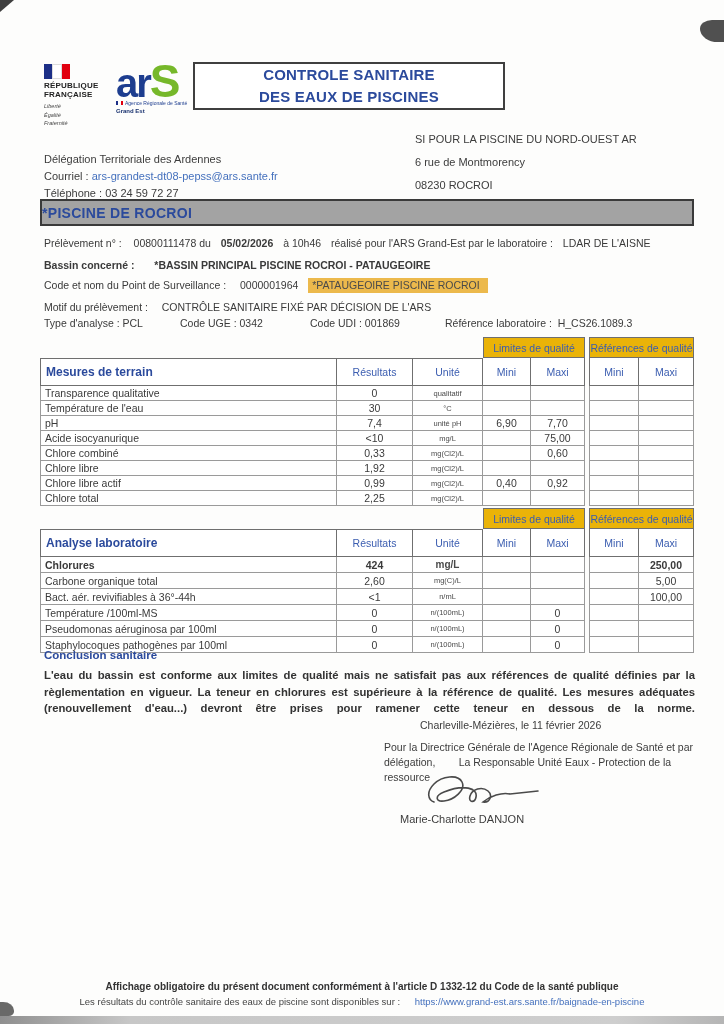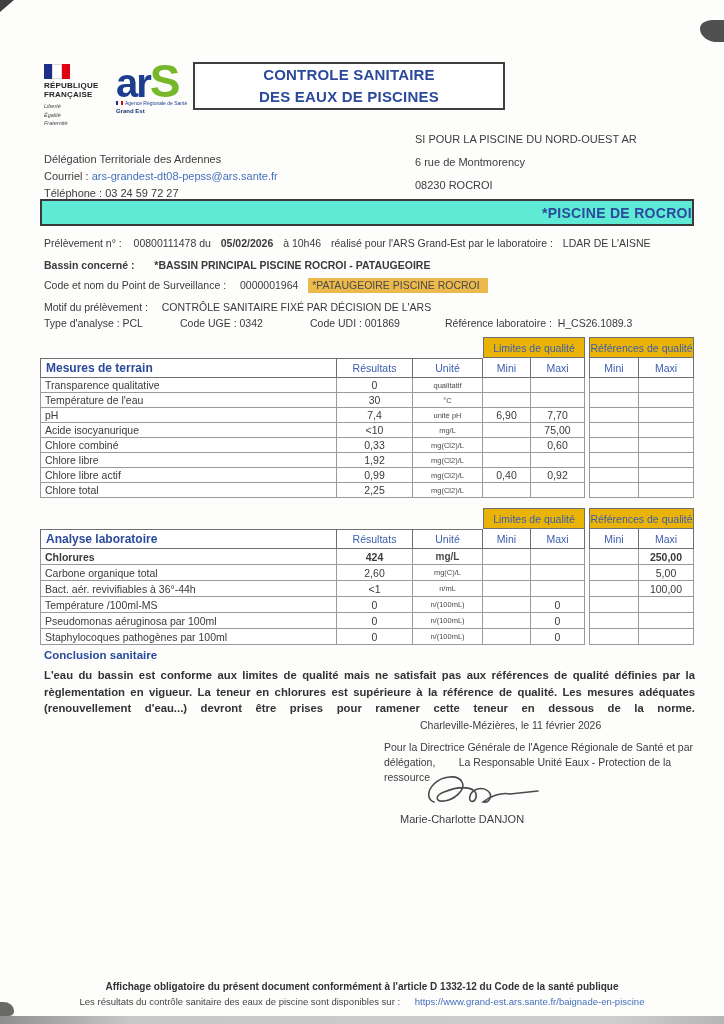--- a/index.html
+++ b/index.html
@@ -39,39 +39,39 @@
     display:flex; flex-direction:column; justify-content:center; align-items:center;
     color:#2b4a9c; font-weight:bold; font-size:15px; line-height:1.45; letter-spacing:.2px;
   }
   .recipient { position:absolute; left:415px; top:133px; font-size:11px; color:#3c3c3c; }
   .recipient div { margin-bottom:11px; }
   .contact { position:absolute; left:44px; top:151px; font-size:11px; color:#3c3c3c; line-height:17px; }
   .contact a { color:#4470bd; text-decoration:none; }
   
   .pool-title-box {
     position:absolute; left:40px; top:199px; width:654px; height:27px;
-    border:2px solid #3a3a3a; background:#5eead4;
-    display:flex; justify-content:flex-end; align-items:center;
-    color:#2b4a9c; font-weight:bold; font-size:14px; letter-spacing:.3px;padding-left:8px;
+    border:2px solid #3a3a3a; background:#a3a3a3;
+    display:flex; justify-content:flex-start; align-items:center;
+    color:#2b4a9c; font-weight:bold; font-size:14px; letter-spacing:.3px;
   }
   
   .info { position:absolute; left:44px; width:652px; font-size:10.5px; color:#3a3a3a; }
   .l1 { top:237px; } .l2 { top:259px; font-weight:bold; } .l3 { top:279px; }
   .l4 { top:301px; } .l5 { top:317px; display:flex; }
   .sp { display:inline-block; }
   .bold { font-weight:bold; }
   .hl { background:#ecb94c; padding:1px 8px 2px 4px; color:#4a4a4a; }
   .l5 .seg1 { width:136px; } .l5 .seg2 { width:130px; } .l5 .seg3 { width:135px; }
   
   .tbl { position:absolute; left:40px; border-collapse:separate; border-spacing:0; table-layout:fixed; width:654px; }
   .tbl-terrain { top:337px; } .tbl-lab { top:508px; }
   .tbl td { overflow:hidden; white-space:nowrap; }
   .tbl .hA td { height:21px; }
   .tbl .hA .box { border:1px solid #6f6f6f; text-align:center; color:#3b5db0; font-size:10.5px; background:#eab308; }
-  .tbl .hB td { height:20px; border-right:1px solid #6f6f6f; border-bottom:1px solid #6f6f6f;
+  .tbl .hB td { height:28px; border-right:1px solid #6f6f6f; border-bottom:1px solid #6f6f6f;
     text-align:center; color:#3b5db0; font-size:10.5px; background:#fff; }
   .tbl .hB .c-title { border-left:1px solid #6f6f6f; border-top:1px solid #6f6f6f;
     text-align:left; padding-left:5px; color:#2b4a9c; font-weight:bold; font-size:12px; }
   .tbl .hB .c-res, .tbl .hB .c-unit { border-top:1px solid #6f6f6f; }
   .tbl .hB .c-gap { border:none; background:transparent; }
   .tbl .hB .c-rmin { border-left:1px solid #6f6f6f; }
   .tbl .dr td { height:15px; border-right:1px solid #9a9a9a; border-bottom:1px solid #9a9a9a;
     font-size:10.5px; text-align:center; color:#3a3a3a; background:#fff; }
   .tbl-lab .dr td { height:16px; }
   .tbl .dr .c-param { border-left:1px solid #9a9a9a; text-align:left; padding-left:4px; }

